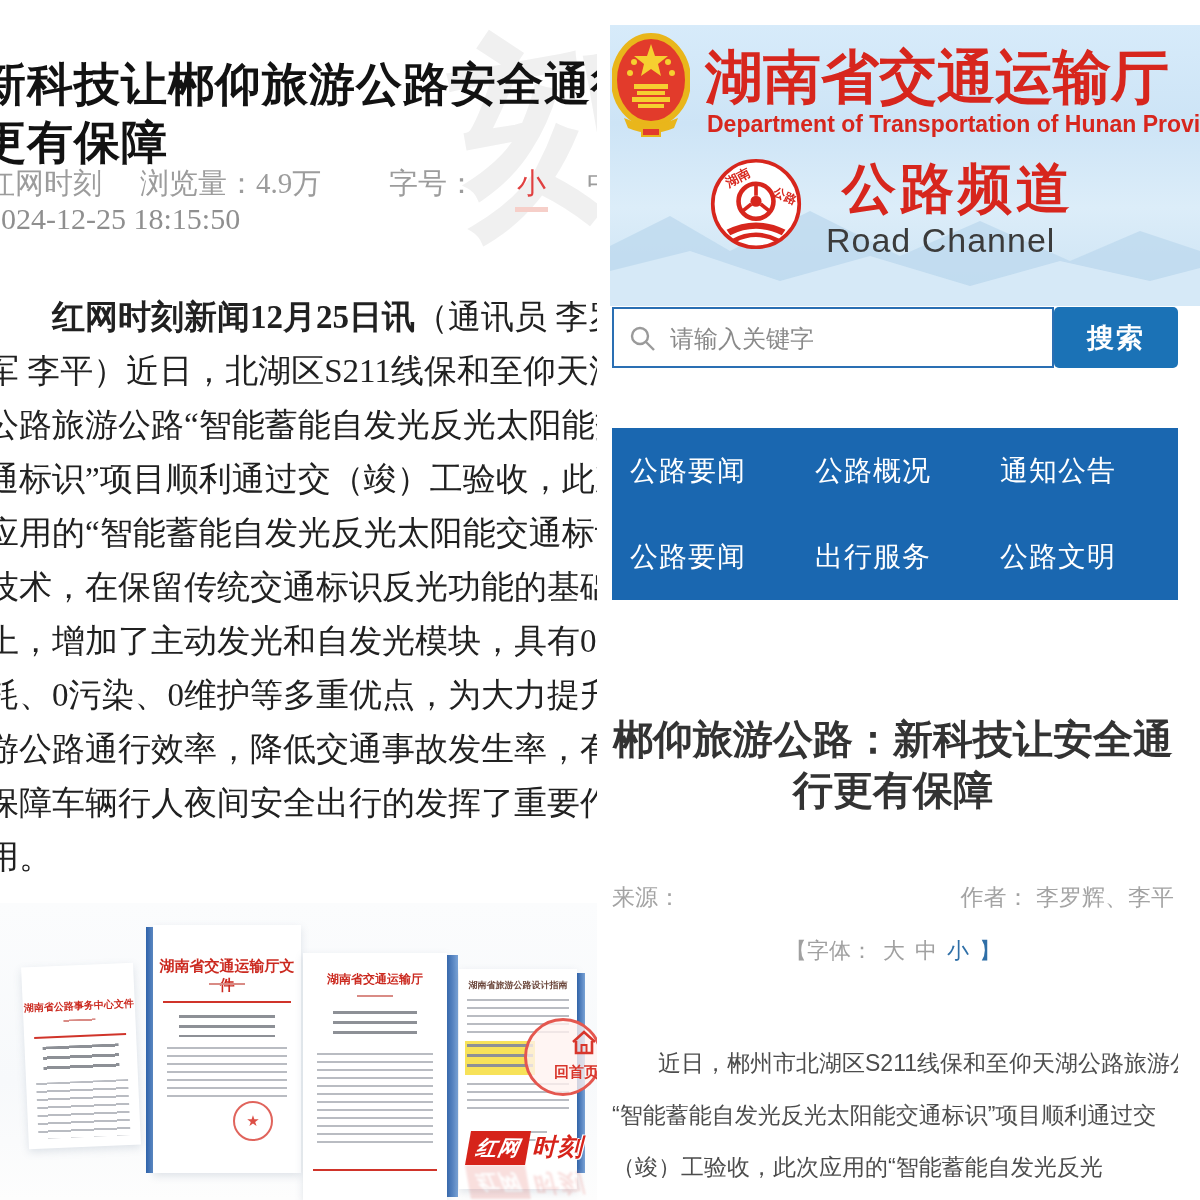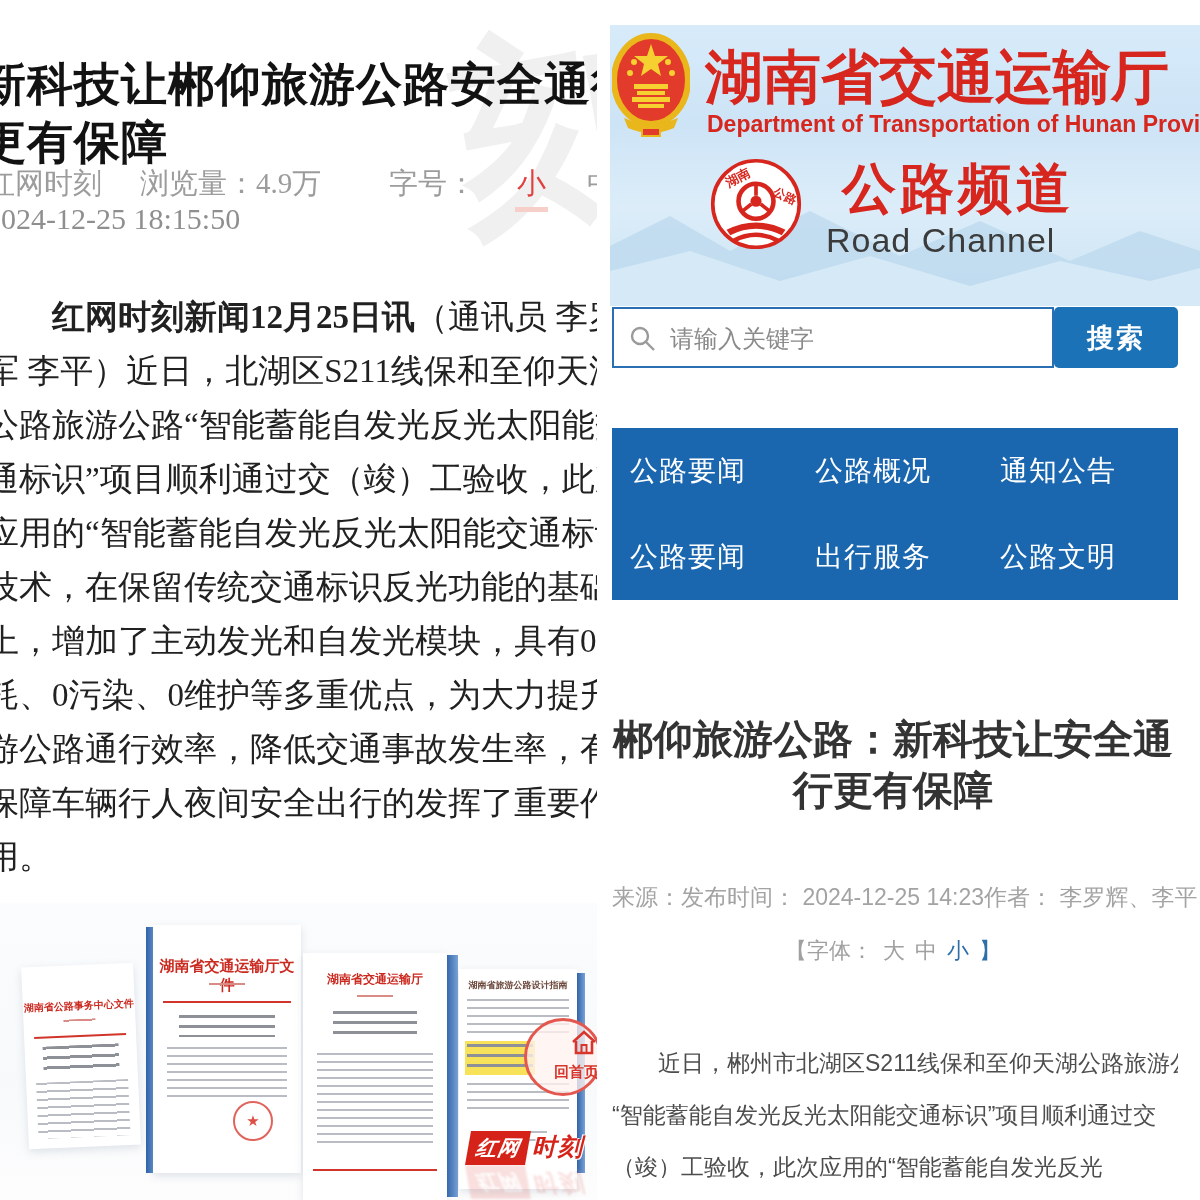--- a/index.html
+++ b/index.html
@@ -258,21 +258,20 @@
     </nav>
 
 
     <h2 class="r-title">
       <div>郴仰旅游公路：新科技让安全通</div>
       <div>行更有保障</div>
     </h2>
 
     <div class="r-meta">
       <span>来源：</span>
-      <span>发布时间： 2024-12-25 14:23</span>
       <span>作者： 李罗辉、李平</span>
     </div>
 
     <div class="r-font">
       <span>【字体：</span>
       <span>大</span>
       <span>中</span>
       <span class="fs-blue">小</span>
       <span class="fs-blue">】</span>
     </div>

